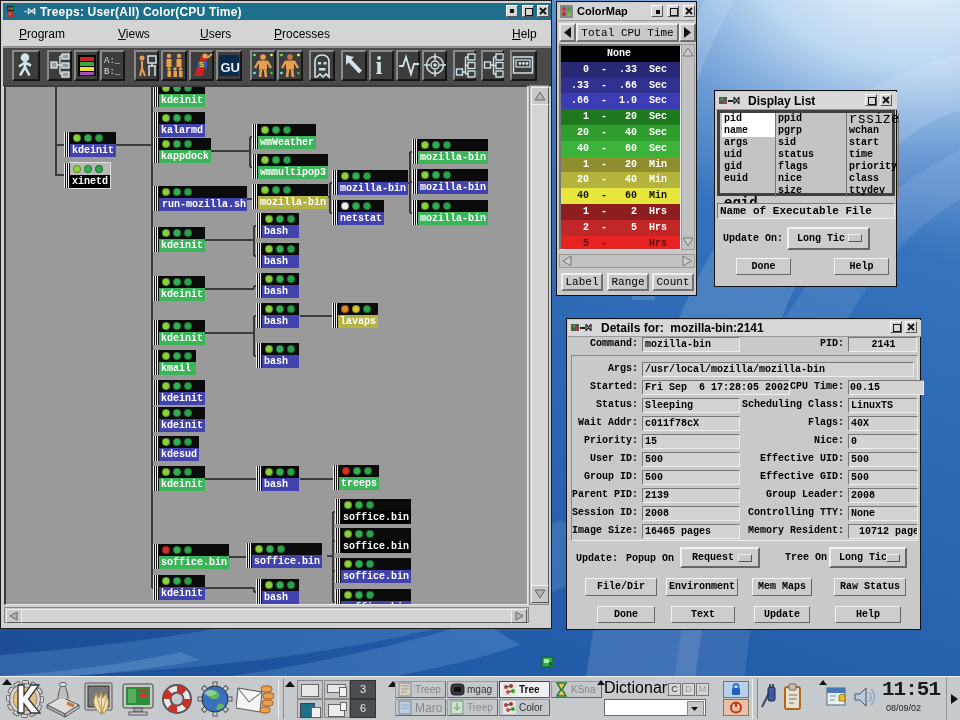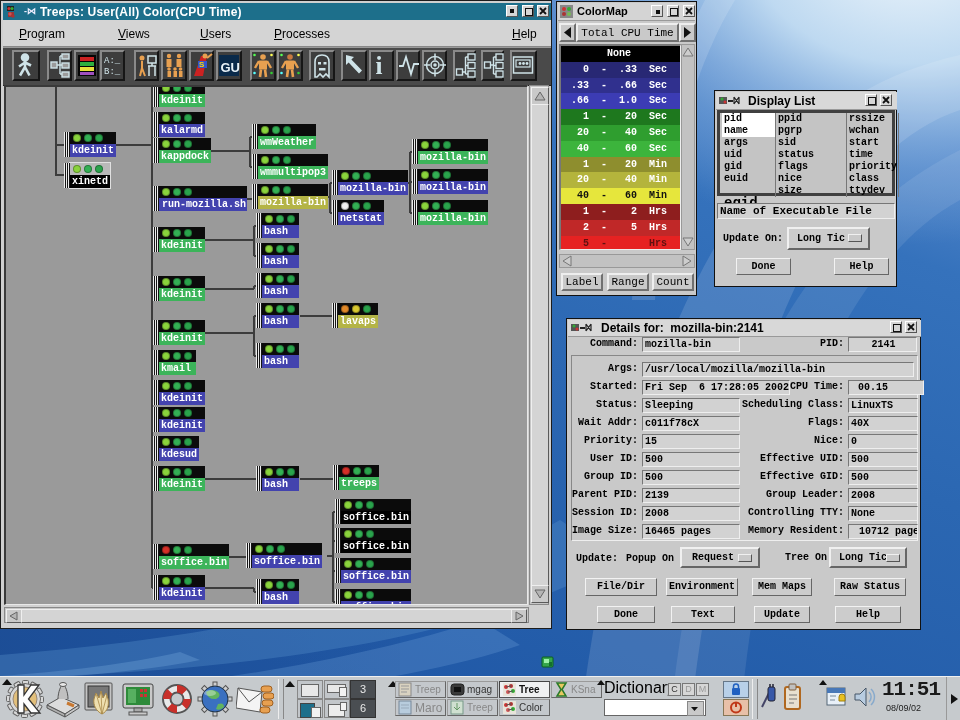--- a/index.html
+++ b/index.html
@@ -863,21 +863,21 @@
 <div class="abs" style="left:56px;top:0;width:71px;height:84px;border-right:1px solid #777;box-sizing:border-box;">
 <div class="mono" style="height:12px;font-size:10px;font-weight:bold;line-height:12px;color:#000;padding-left:2px;">ppid</div>
 <div class="mono" style="height:12px;font-size:10px;font-weight:bold;line-height:12px;color:#000;padding-left:2px;">pgrp</div>
 <div class="mono" style="height:12px;font-size:10px;font-weight:bold;line-height:12px;color:#000;padding-left:2px;">sid</div>
 <div class="mono" style="height:12px;font-size:10px;font-weight:bold;line-height:12px;color:#000;padding-left:2px;">status</div>
 <div class="mono" style="height:12px;font-size:10px;font-weight:bold;line-height:12px;color:#000;padding-left:2px;">flags</div>
 <div class="mono" style="height:12px;font-size:10px;font-weight:bold;line-height:12px;color:#000;padding-left:2px;">nice</div>
 <div class="mono" style="height:12px;font-size:10px;font-weight:bold;line-height:12px;color:#000;padding-left:2px;">size</div>
 </div>
 <div class="abs" style="left:127px;top:0;width:52px;height:84px;border-right:1px solid #777;box-sizing:border-box;">
-<div class="mono" style="height:12px;font-size:10px;font-weight:bold;line-height:12px;color:#000;padding-left:2px;">rssize</div>
+<div class="mono" style="height:12px;font-size:14px;font-weight:normal;line-height:12px;color:#000;padding-left:2px;">rssize</div>
 <div class="mono" style="height:12px;font-size:10px;font-weight:bold;line-height:12px;color:#000;padding-left:2px;">wchan</div>
 <div class="mono" style="height:12px;font-size:10px;font-weight:bold;line-height:12px;color:#000;padding-left:2px;">start</div>
 <div class="mono" style="height:12px;font-size:10px;font-weight:bold;line-height:12px;color:#000;padding-left:2px;">time</div>
 <div class="mono" style="height:12px;font-size:10px;font-weight:bold;line-height:12px;color:#000;padding-left:2px;">priority</div>
 <div class="mono" style="height:12px;font-size:10px;font-weight:bold;line-height:12px;color:#000;padding-left:2px;">class</div>
 <div class="mono" style="height:12px;font-size:10px;font-weight:bold;line-height:12px;color:#000;padding-left:2px;">ttydev</div>
 </div>
 </div>
 <div class="abs fld" style="left:2px;top:112px;width:178px;height:16px;font-size:11px;line-height:14px;">Name of Executable File</div>
 <div class="abs mono" style="left:8px;top:142px;font-size:10px;font-weight:bold;color:#000;">Update On:</div>
@@ -910,21 +910,21 @@
 <div class="abs dlab" style="left:0px;top:19px;width:71px;">Command:</div>
 <div class="abs fld" style="left:75px;top:18px;width:98px;height:15px;">mozilla-bin</div>
 <div class="abs dlab" style="left:207px;top:19px;width:70px;">PID:</div>
 <div class="abs fld" style="left:281px;top:18px;width:69px;height:15px;text-align:center;">2141</div>
 <div class="abs" style="left:4px;top:36px;width:347px;height:186px;border:1px solid #888;border-bottom-color:#eee;border-right-color:#eee;box-sizing:border-box;">
 <div class="abs dlab" style="left:0px;top:7px;width:66px;">Args:</div>
 <div class="abs fld" style="left:70px;top:6px;width:272px;height:15px;">/usr/local/mozilla/mozilla-bin</div>
 <div class="abs dlab" style="left:0px;top:25px;width:66px;">Started:</div>
 <div class="abs fld" style="left:70px;top:24px;width:148px;height:15px;">Fri Sep  6 17:28:05 2002</div>
 <div class="abs dlab" style="left:120px;top:25px;width:152px;">CPU Time:</div>
-<div class="abs fld" style="left:276px;top:24px;width:76px;height:15px;padding-left:9px;">00.15</div>
+<div class="abs fld" style="left:276px;top:24px;width:76px;height:15px;padding-left:1px;">00.15</div>
 <div class="abs dlab" style="left:0px;top:43px;width:66px;">Status:</div>
 <div class="abs fld" style="left:70px;top:42px;width:98px;height:15px;">Sleeping</div>
 <div class="abs dlab" style="left:120px;top:43px;width:152px;">Scheduling Class:</div>
 <div class="abs fld" style="left:276px;top:42px;width:70px;height:15px;padding-left:2px;">LinuxTS</div>
 <div class="abs dlab" style="left:0px;top:61px;width:66px;">Wait Addr:</div>
 <div class="abs fld" style="left:70px;top:60px;width:98px;height:15px;">c011f78cX</div>
 <div class="abs dlab" style="left:120px;top:61px;width:152px;">Flags:</div>
 <div class="abs fld" style="left:276px;top:60px;width:70px;height:15px;padding-left:2px;">40X</div>
 <div class="abs dlab" style="left:0px;top:79px;width:66px;">Priority:</div>
 <div class="abs fld" style="left:70px;top:78px;width:98px;height:15px;">15</div>

